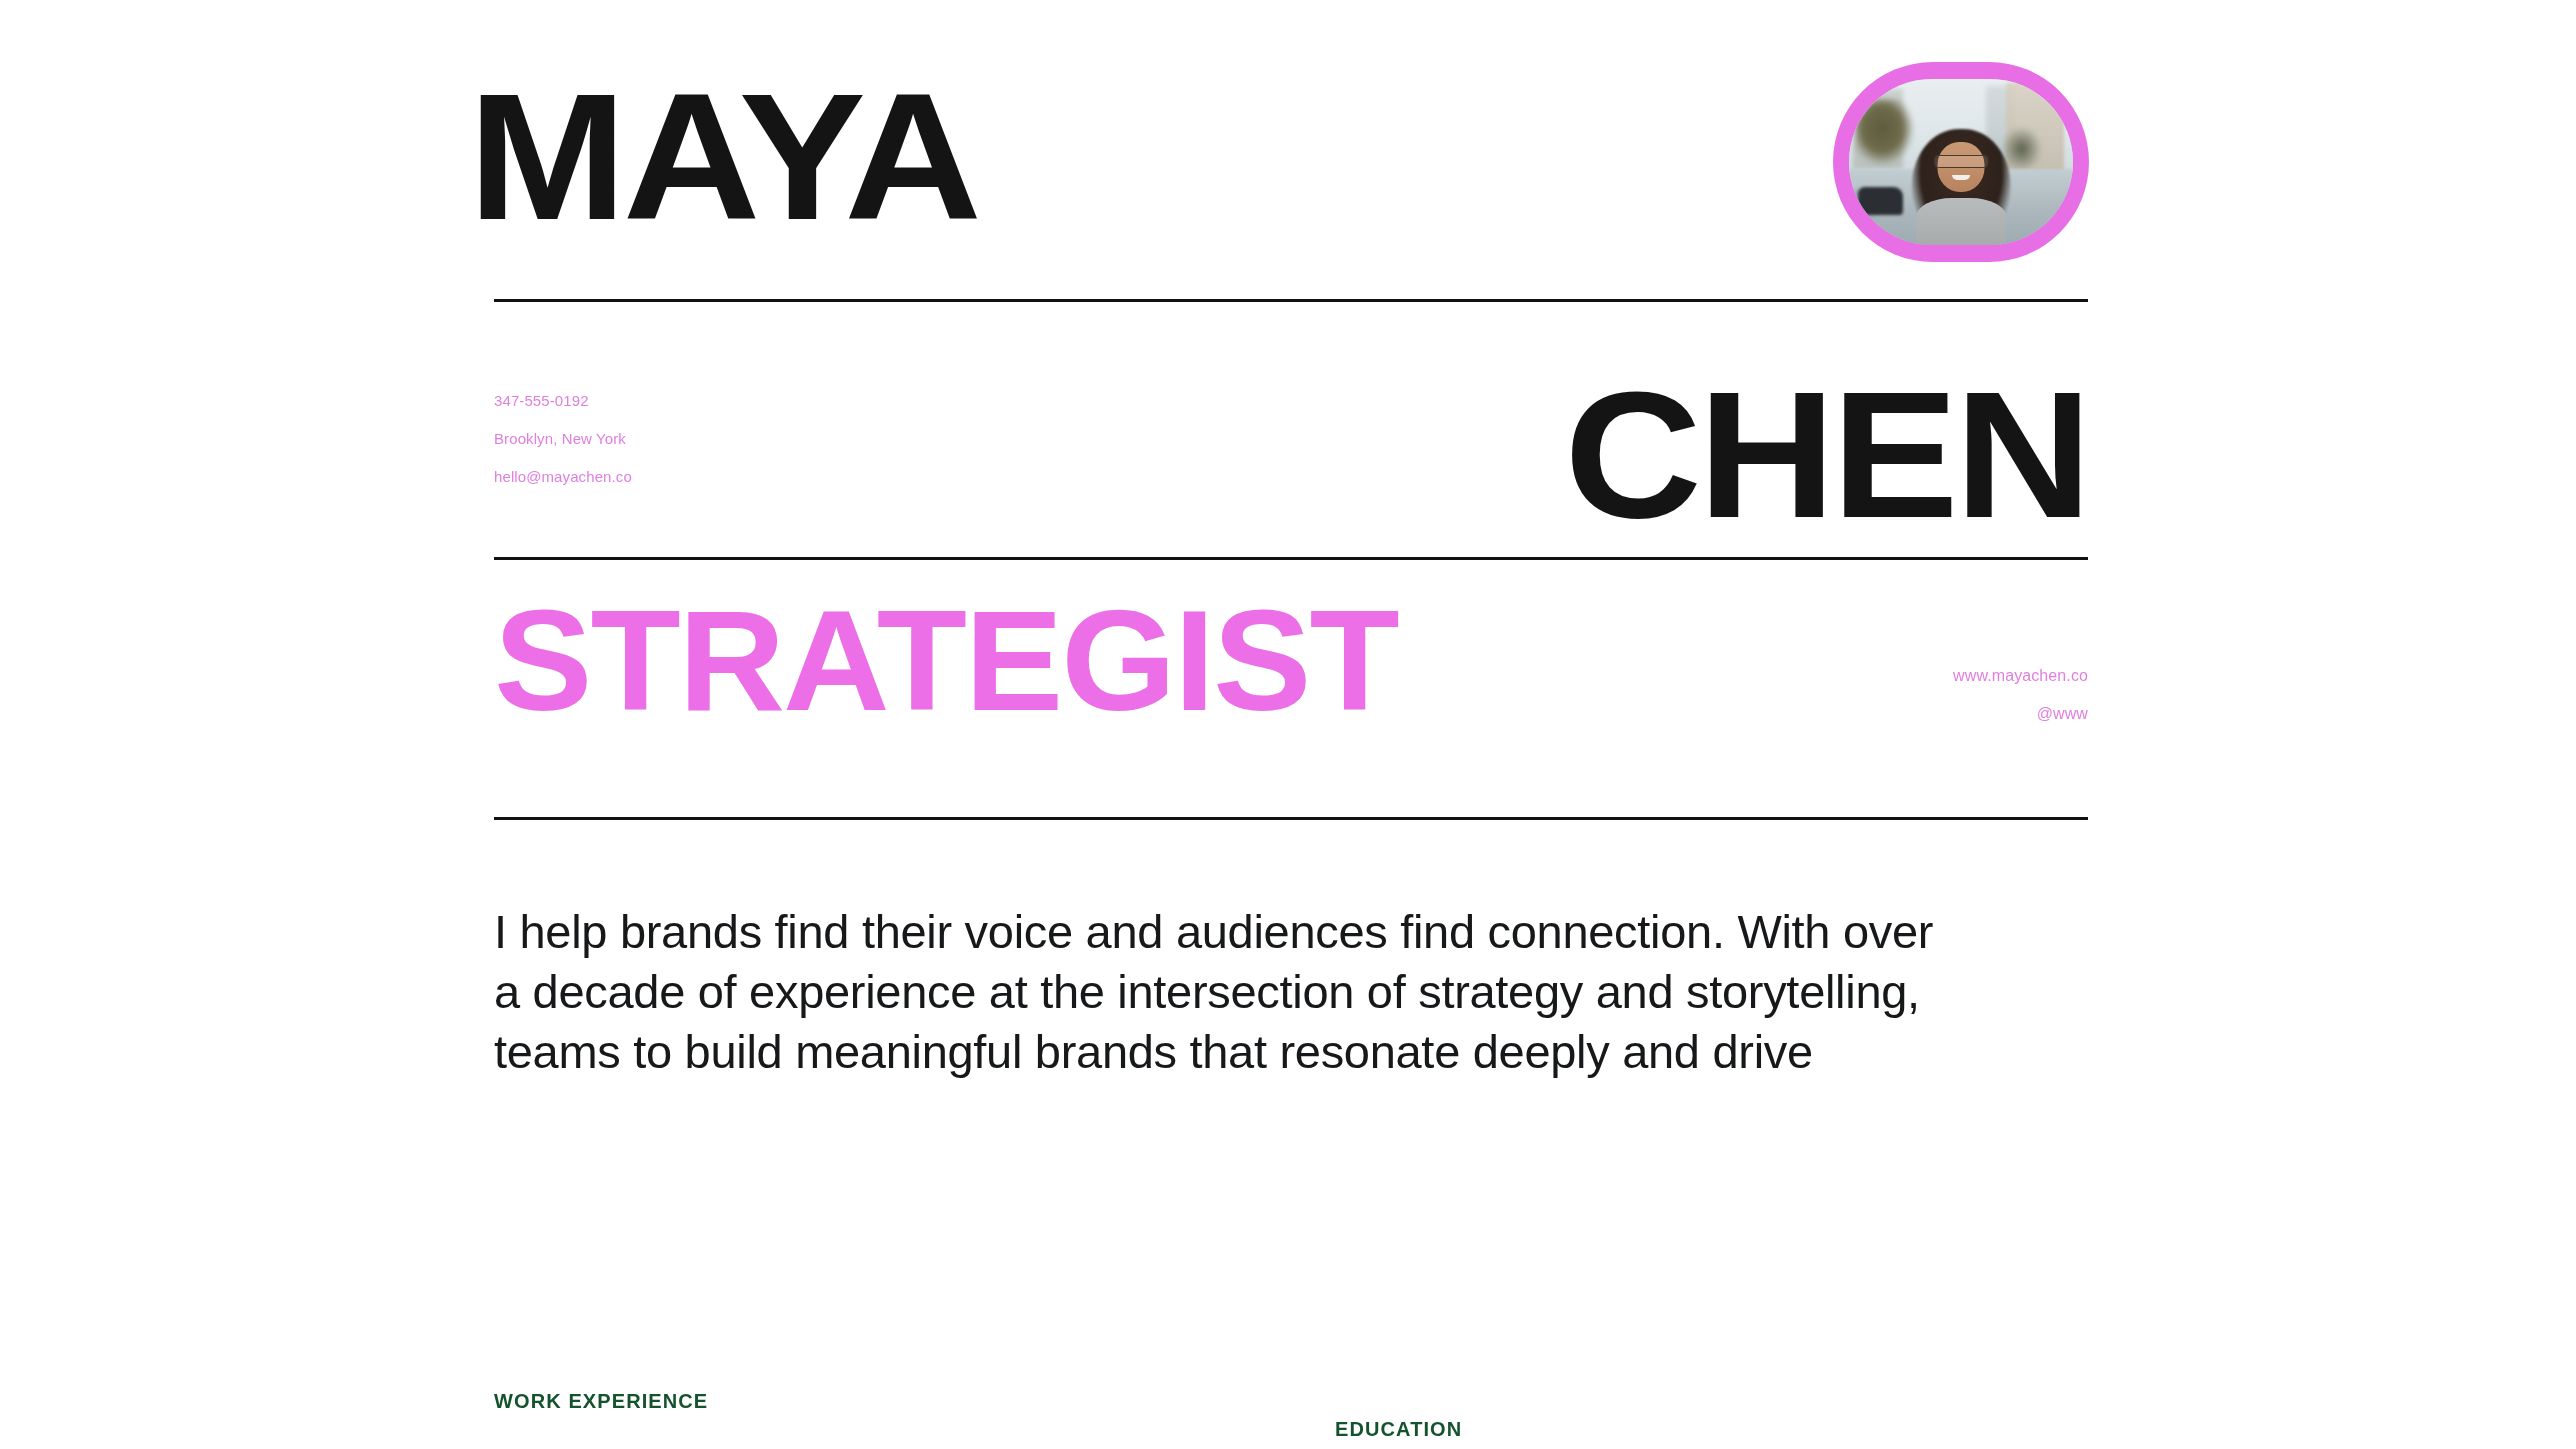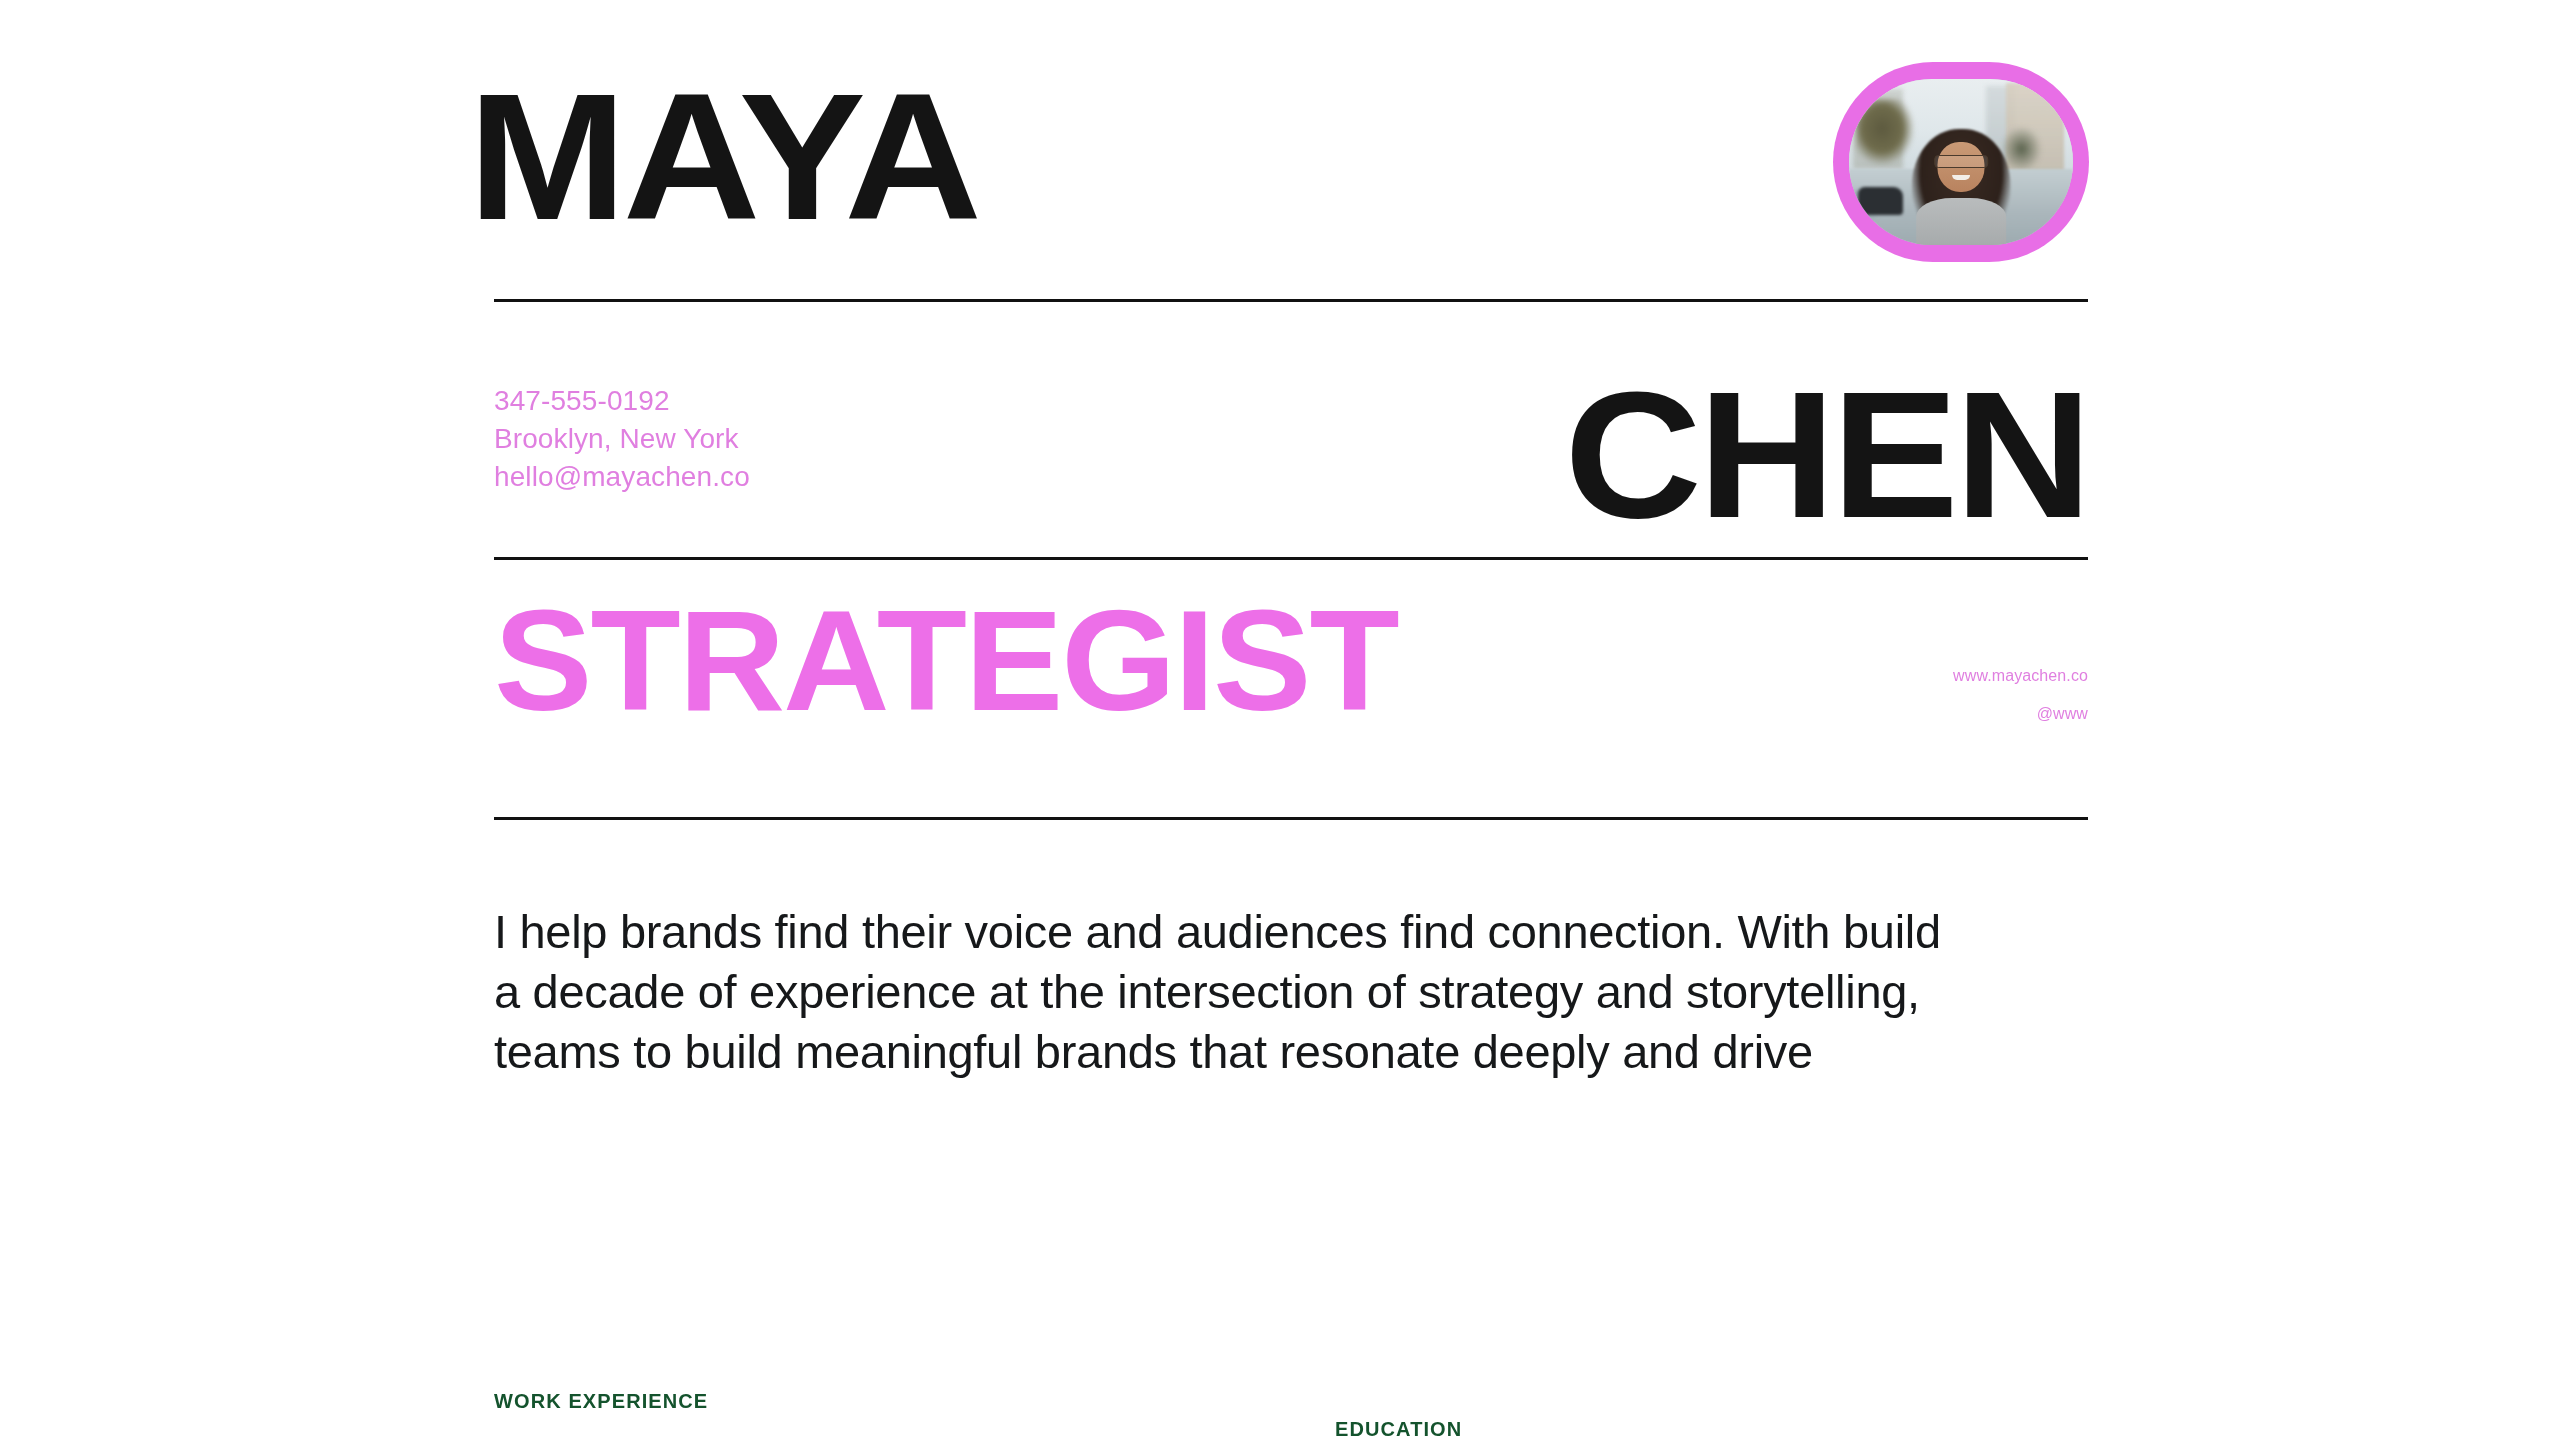--- a/index.html
+++ b/index.html
@@ -166,21 +166,21 @@
     width: 1594px;
     height: 174px;
   }
   #contact-list {
     position: absolute;
     left: 0;
     top: 10px;
   }
   #contact-list div {
     color: #e07fe0;
-    font-size: 28px;
+    font-size: 15px;
     line-height: 38px;
     letter-spacing: 0.1px;
     white-space: nowrap;
   }
   .name-last {
     position: absolute;
     right: 0;
     top: -6.7px;
     font-family: "Liberation Sans", sans-serif;
     font-weight: 700;
@@ -309,21 +309,21 @@
     <div id="role-title">STRATEGIST</div>
     <div id="links">
       <div>www.mayachen.co</div>
       <div>@www</div>
     </div>
   </div>
 
   <div class="rule" id="rule-3"></div>
 
   <div id="summary">
-    <p>I help brands find their voice and audiences find connection. With build</p>
+    <p>I help brands find their voice and audiences find connection. With over</p>
     <p>a decade of experience at the intersection of strategy and storytelling,</p>
     <p>teams to build meaningful brands that resonate deeply and drive</p>
   </div>
 
   <div id="section-labels">
     <div class="section-label" id="label-work">WORK EXPERIENCE</div>
     <div class="section-label" id="label-education">EDUCATION</div>
   </div>
 
 </div>

